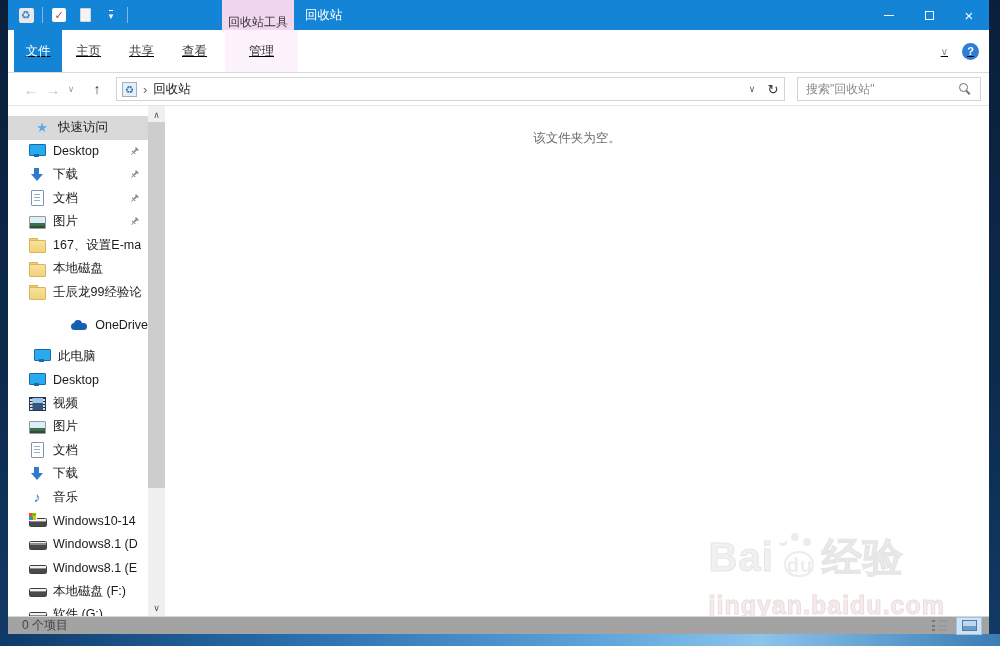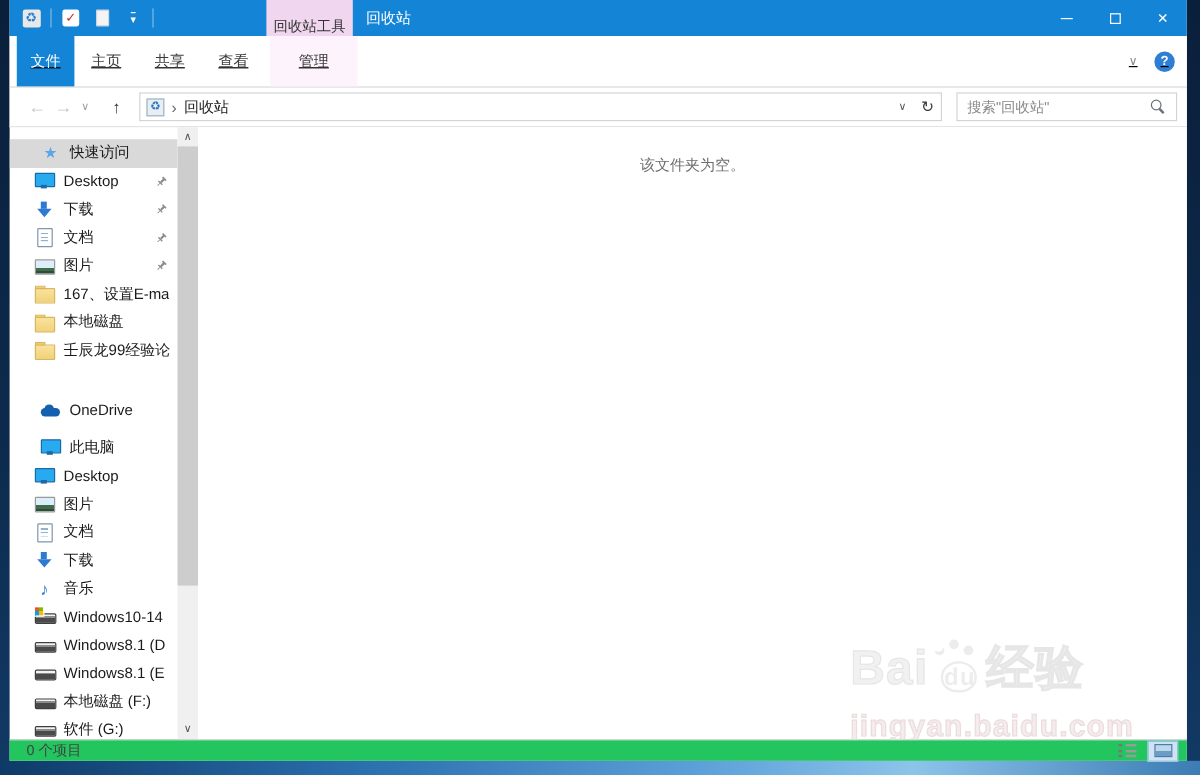--- a/index.html
+++ b/index.html
@@ -77,21 +77,21 @@
 
   
   .main { flex:1; display:flex; min-height:0; }
   .sidebar { width:140px; flex:none; padding-top:10px; overflow:hidden; }
   .srow { height:23.5px; display:flex; align-items:center; font-size:12.5px; color:#1a1a1a;
     position:relative; white-space:nowrap; }
   .srow.lvl0 { padding-left:26px; }
   .srow.lvl1 { padding-left:21px; }
   .srow.sel { background:#d9d9d9; }
   .srow .slabel { margin-left:8px; overflow:hidden; }
-  .gap9 { margin-top:26px; } .gap8 { margin-top:8px; }
+  .gap9 { margin-top:9px;justify-content:flex-end; } .gap8 { margin-top:8px; }
   .pin { position:absolute; right:8px; top:6px; }
 
   .ic { display:inline-block; position:relative; width:16px; height:16px; flex:none; }
   .ic-star { font-size:13px; line-height:16px; color:#59a7e8; text-align:center; }
   .ic-monitor::before { content:""; position:absolute; left:0; top:1px; width:15px; height:10px;
     background:#27aaf0; border:1px solid #1b6aa8; border-radius:1px; }
   .ic-monitor::after { content:""; position:absolute; left:5px; top:11px; width:5px; height:3px;
     background:#1b6aa8; }
   .ic-down::before { content:""; position:absolute; left:5px; top:1px; width:5px; height:6px;
     background:#2e7ad0; }
@@ -142,21 +142,21 @@
   .paw { position:relative; width:44px; height:44px; margin:0 2px; -webkit-text-stroke:0; }
   .paw::before { content:""; position:absolute; left:8px; bottom:0; width:26px; height:22px;
     border:2px solid #ececec; border-radius:50% 50% 46% 46%; }
   .paw-toes { position:absolute; left:2px; top:2px; width:8px; height:8px; border-radius:50%;
     box-shadow:1px 3px 0 0 #ececec, 13px -2px 0 0 #ececec, 25px 3px 0 0 #ececec; }
   .paw .du { position:absolute; left:11px; bottom:2px; font-size:20px; font-weight:bold; color:#ededed; }
   .wm-url { font-weight:bold; font-size:25px; letter-spacing:1px; color:#f5eded;
     -webkit-text-stroke:1px #ecdcdc; margin-top:14px; }
 
   
-  .statusbar { height:18px; flex:none; border-top:1px solid #d6d6d6; background:#22c55e;
+  .statusbar { height:18px; flex:none; border-top:1px solid #d6d6d6; background:#a3a3a3;
     display:flex; align-items:center; padding:0 8px 0 14px; font-size:12px; color:#444; }
   .status-right { margin-left:auto; display:flex; gap:6px; }
   .view-btn { width:24px; height:16px; display:flex; align-items:center; justify-content:center; }
   .view-btn.sel { background:#cfe3f5; outline:1px solid #9ec5e8; }
   .ic-viewlist { width:15px; height:13px; background-repeat:no-repeat;
     background-image:
       linear-gradient(#777,#777),linear-gradient(#777,#777),linear-gradient(#777,#777),
       linear-gradient(#9a9a9a,#9a9a9a),linear-gradient(#9a9a9a,#9a9a9a),linear-gradient(#9a9a9a,#9a9a9a);
     background-size:3px 2px,3px 2px,3px 2px,9px 2px,9px 2px,9px 2px;
     background-position:0 1px,0 5.5px,0 10px,6px 1px,6px 5.5px,6px 10px; }
@@ -327,20 +327,24 @@
         </div>
         <div class="srow lvl0 gap8">
           <span class="ic ic-monitor"></span>
           <span class="slabel">此电脑</span>
         </div>
         <div class="srow lvl1">
           <span class="ic ic-monitor"></span>
           <span class="slabel">Desktop</span>
         </div>
         <div class="srow lvl1">
+          <span class="ic ic-film"></span>
+          <span class="slabel">视频</span>
+        </div>
+        <div class="srow lvl1">
           <span class="ic ic-pic"></span>
           <span class="slabel">图片</span>
         </div>
         <div class="srow lvl1">
           <span class="ic ic-doc"></span>
           <span class="slabel">文档</span>
         </div>
         <div class="srow lvl1">
           <span class="ic ic-down"></span>
           <span class="slabel">下载</span>

